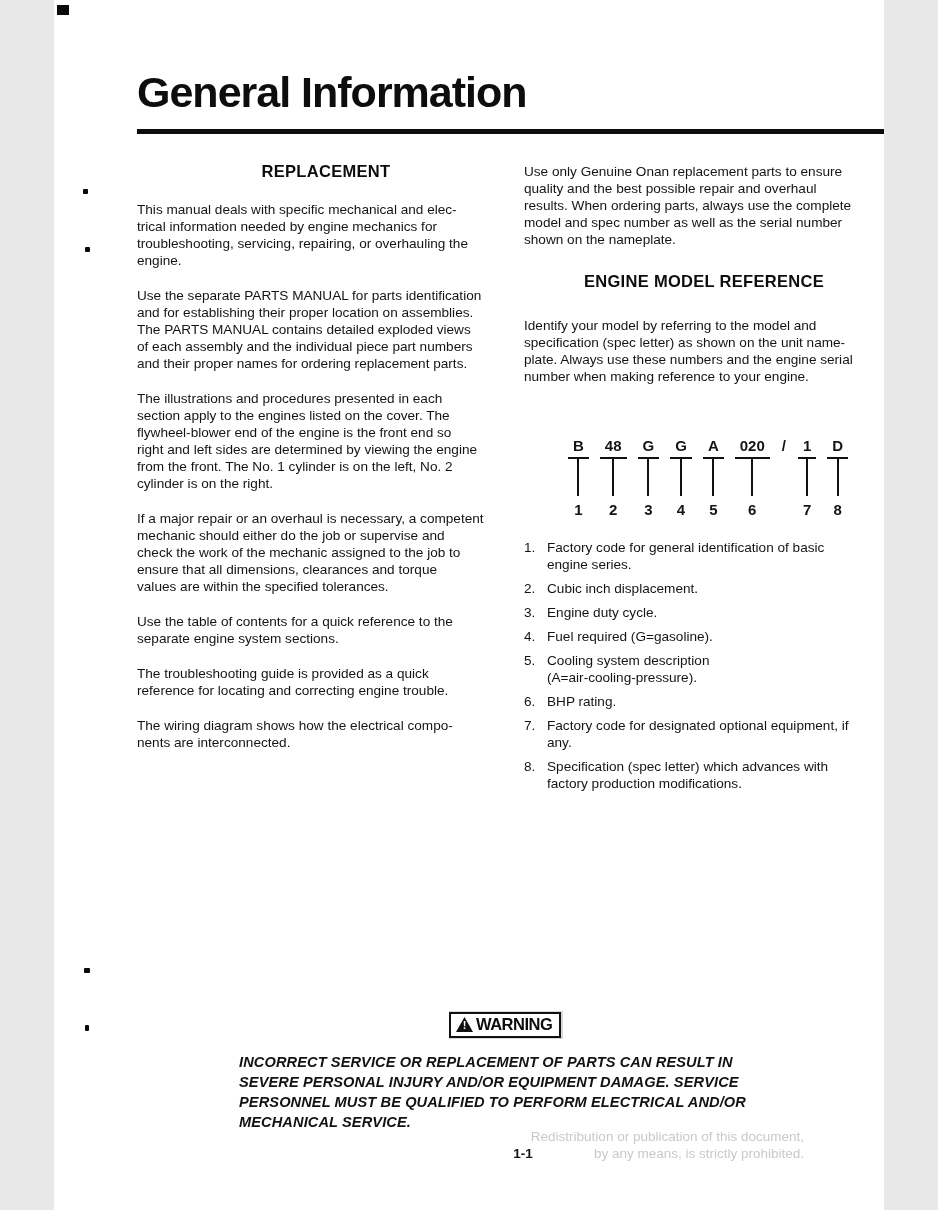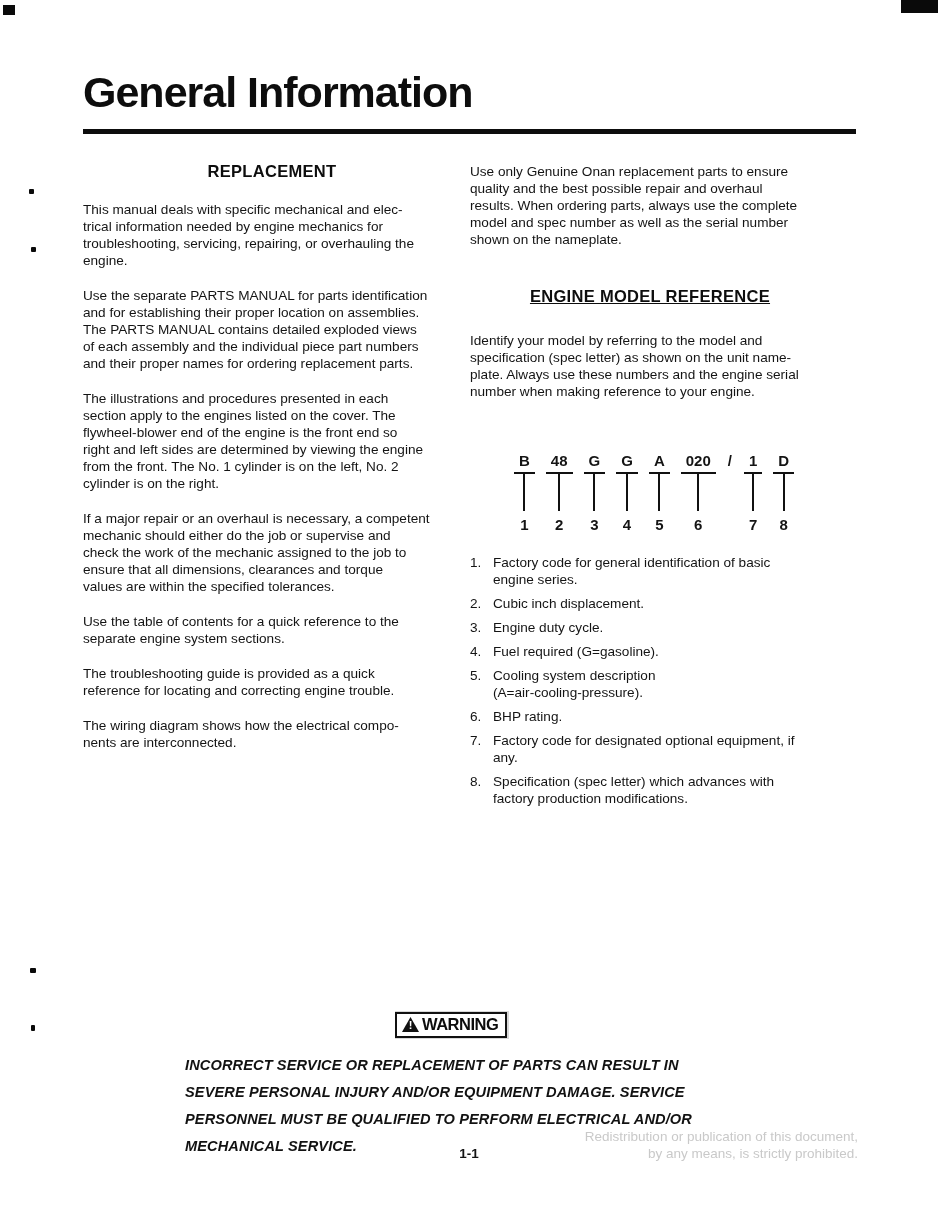--- a/index.html
+++ b/index.html
@@ -1,18 +1,18 @@
 <!DOCTYPE html>
 <html><head>
 <meta charset="utf-8">
 <style>
   html,body{margin:0;padding:0;background:#e8e8e8;}
   .page{
     position:relative;
-    width:938px;height:1210px;
+    width:830px;height:1210px;
     margin:0 auto;
     background:#ffffff;
     font-family:"Liberation Sans", sans-serif;
     color:#141414;
     overflow:hidden;
   }
   
   .artifact{position:absolute;background:#0a0a0a;}
   .artifact.tl{left:3px;top:5px;width:12px;height:10px;}
   .artifact.tr{left:901px;top:0;width:37px;height:13px;}
@@ -30,21 +30,21 @@
   .rule{position:absolute;left:83px;top:129px;width:773px;height:5px;background:#0d0d0d;}
 
   
   .col{position:absolute;top:163px;font-size:13.6px;line-height:17px;}
   .col.left{left:83px;width:378px;}
   .col.right{left:470px;width:360px;}
   .col h2{
     font-size:16.5px;font-weight:bold;text-align:center;
     margin:0 0 21px 0;letter-spacing:0.3px;color:#0d0d0d;
   }
-  .col.right h2{margin:40px 0 27px 0;text-decoration:underline;}
+  .col.right h2{margin:25px 0 27px 0;}
   .lines{white-space:pre-line;}
   .col p{margin:0 0 18px 0;}
   .note{margin-top:2px;}
 
   
   .diagram{
     display:flex;align-items:flex-start;gap:11px;
     margin:52px 0 0 44px;
   }
   .ditem{display:flex;flex-direction:column;align-items:center;}
@@ -77,21 +77,21 @@
     clip-path:polygon(50% 0, 100% 100%, 0 100%);
   }
   .tri .bang{
     position:absolute;left:0;right:0;top:2px;bottom:0;
     color:#fff;font-size:11px;font-weight:bold;text-align:center;line-height:13px;
   }
   .warning-label{font-weight:bold;font-size:16.5px;letter-spacing:-0.5px;color:#0d0d0d;}
   .warning-text{
     position:absolute;left:185px;top:1052px;width:545px;
     font-size:14.6px;font-weight:bold;font-style:italic;
-    line-height:27px;letter-spacing:0.1px;color:#121212;
+    line-height:20px;letter-spacing:0.1px;color:#121212;
   }
 
   
   .pageno{position:absolute;left:419px;top:1146px;width:100px;text-align:center;font-size:13.5px;font-weight:bold;}
   .watermark{
     position:absolute;right:80px;top:1128px;width:400px;
     text-align:right;color:#c9c9c9;font-size:13.5px;line-height:17px;
   }
 </style>
 </head>

